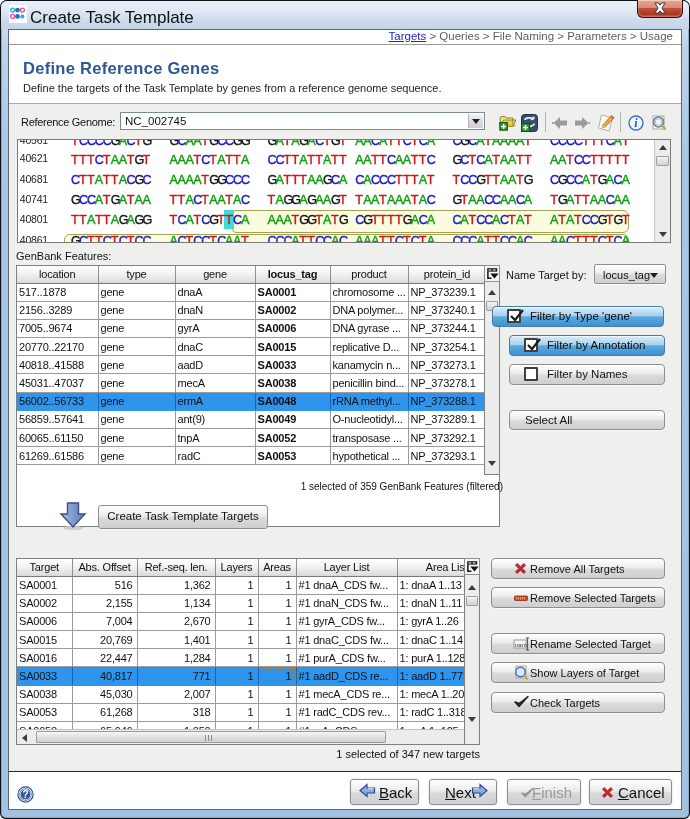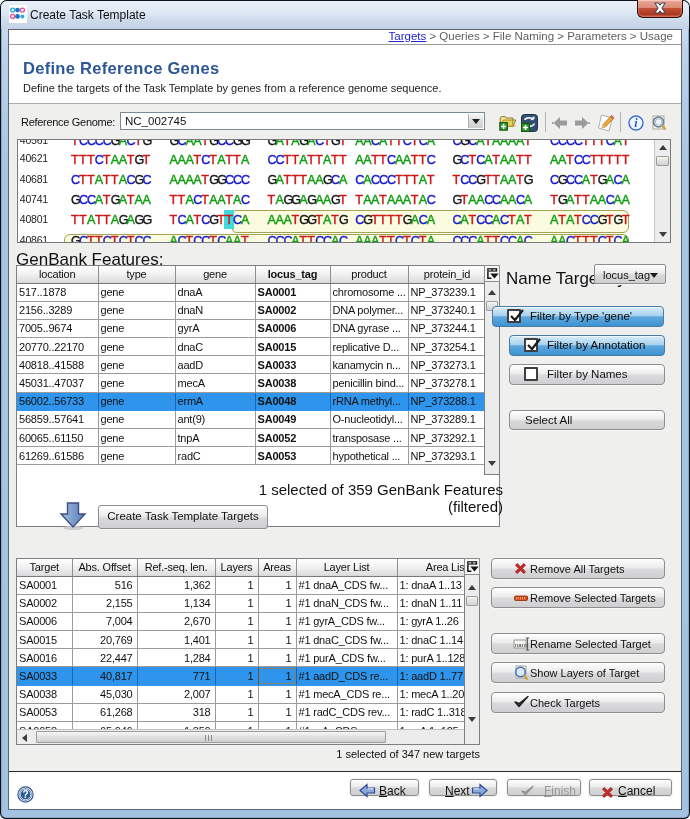--- a/index.html
+++ b/index.html
@@ -1,36 +1,36 @@
 <!DOCTYPE html>
 <html><head><meta charset="utf-8"><style>
 *{margin:0;padding:0;box-sizing:border-box}
 html,body{width:690px;height:819px;overflow:hidden;font-family:"Liberation Sans",sans-serif;background:#fff}
 #win{position:absolute;left:0;top:0;width:690px;height:819px;border-radius:7px 7px 6px 6px;
   background:linear-gradient(180deg,#dce7f5 0%,#bdd2ea 6%,#a8c6e4 20%,#a2c2e2 100%);
   box-shadow:inset 0 0 0 1px #0c1118, inset 0 0 0 2px #8fa6bf;}
 #titlebar{position:absolute;left:1px;top:1px;width:688px;height:28px;border-radius:6px 6px 0 0;
   background:linear-gradient(180deg,#e9f0f9 0%,#dde8f4 40%,#ccdaeb 70%,#c3d3e7 100%);}
 #ticon{position:absolute;left:9px;top:5px;width:18px;height:18px;background:#fff;}
-#ttext{position:absolute;left:30px;top:8px;font-size:12px;color:#111;}
+#ttext{position:absolute;left:30px;top:8px;font-size:17px;color:#111;}
 #closebtn{position:absolute;left:637px;top:0;width:46px;height:18px;border-radius:0 0 6px 6px;
   border:1px solid #35080a;border-top:none;
   background:linear-gradient(180deg,#eaa696 0%,#d98a77 45%,#c04f35 50%,#ad381f 85%,#c8604a 100%);
   box-shadow:inset 0 1px 0 #f4cabd, inset 0 0 2px #f0b8a8;color:#fff;text-align:center;}
 #closebtn svg{display:block;margin:0 auto;}
 #client{position:absolute;left:8px;top:29px;width:674px;height:781px;background:#fff;
   border:1px solid #5c6672;}
 #crumb{position:absolute;right:17px;top:30px;font-size:11.5px;color:#5f5f5f;}
 #crumb a{color:#2125cf;text-decoration:underline;}
 #crumbline{position:absolute;left:9px;top:44px;width:672px;height:1px;background:#9b9b9b;}
 #head1{position:absolute;left:23px;top:59px;font-size:16.5px;font-weight:bold;color:#2d5796;letter-spacing:0.3px;}
 #head2{position:absolute;left:23px;top:82px;font-size:11px;color:#1c1c1c;}
 #panel{position:absolute;left:9px;top:103px;width:672px;height:669px;background:#efefee;
   border-top:1px solid #ababab;}
-.lbl{position:absolute;font-size:17px;color:#111;}
+.lbl{position:absolute;font-size:11px;color:#111;}
 
 #combo{position:absolute;left:120px;top:112px;width:365px;height:18px;background:#fff;
   border:1px solid #7b8a98;}
 #combo .txt{position:absolute;left:4px;top:2px;font-size:11.5px;color:#111;}
 #combo .btn{position:absolute;right:1px;top:1px;width:15px;height:14px;
   background:linear-gradient(180deg,#f6f6f6,#dcdcdd 50%,#cfcfd1);border-left:1px solid #aab4bd;}
 .dn{width:0;height:0;border-left:4px solid transparent;border-right:4px solid transparent;
   border-top:5px solid #1c1c1c;position:absolute;}
 
 .ticon{position:absolute;top:114px;width:17px;height:17px;}
@@ -79,23 +79,23 @@
   background:linear-gradient(180deg,#ffffff,#ececed 45%,#dadadc 55%,#cfcfd1);
   box-shadow:0 1px 0 #f8f8f8;font-size:11.5px;color:#111;}
 .bbtn{position:absolute;border:1px solid #4a7ba3;border-radius:4px;
   background:linear-gradient(180deg,#d9edf9 0%,#a8d2ee 45%,#5fa8dc 52%,#3c92d2 100%);
   box-shadow:inset 0 1px 0 #eef7fc;font-size:11.5px;color:#0b0b0b;}
 .cb{position:absolute;width:14px;height:14px;background:#fff;border:2px solid #3f3f3f;border-radius:1px;}
 .btntx{position:absolute;white-space:nowrap;}
 
 #botline{position:absolute;left:9px;top:771px;width:672px;height:1px;background:#2a2a2a;}
 #botbar{position:absolute;left:9px;top:772px;width:672px;height:37px;background:#fff;}
-.navbtn{position:absolute;top:779px;height:17px;border:1px solid #8e8e8e;border-radius:3px;
+.navbtn{position:absolute;top:779px;height:26px;border:1px solid #8e8e8e;border-radius:3px;
   background:linear-gradient(180deg,#ffffff,#ebebec 45%,#d9d9db 55%,#cecfd1);
-  box-shadow:0 0 0 1px #f2f2f2;font-size:12px;color:#111;}
+  box-shadow:0 0 0 1px #f2f2f2;font-size:15px;color:#111;}
 .navbtn .u{text-decoration:underline;}
 .navbtn.dis{color:#9a9a9a;}
 </style></head><body>
 <div id="win"></div>
 <div id="titlebar"></div>
 <div id="ticon"><svg width="17" height="17" viewBox="0 0 17 17">
 <circle cx="3.6" cy="5.1" r="2" fill="none" stroke="#29abe2" stroke-width="1.4"></circle>
 <circle cx="8.5" cy="5.1" r="2.4" fill="#1b75bb"></circle>
 <circle cx="13.4" cy="5.1" r="2" fill="none" stroke="#ec4a96" stroke-width="1.4"></circle>
 <circle cx="3.6" cy="11.4" r="2" fill="none" stroke="#ec4a96" stroke-width="1.4"></circle>
@@ -289,21 +289,21 @@
 <rect x="3.5" y="3.4" width="2.9" height="1.1" fill="#fff"></rect>
 <rect x="7.7" y="3.4" width="2.9" height="1.1" fill="#fff"></rect>
 <path d="M2.9 5.6 v6.6 h3.5" stroke="#131313" stroke-width="1.5" fill="none"></path>
 <path d="M5.3 7.6 h8.3 l-4.15 4.9 z" fill="#131313"></path>
 </svg></div>
 <div class="sbv" style="left:484px;top:282px;width:16px;height:193px;border:1px solid #7d8083;border-top:none;">
     <span class="arr up" style="left:3px;top:8px;"></span>
     <div class="sbthumb" style="left:1px;top:19px;width:12px;height:10px;"></div>
     <span class="arr dn2" style="left:3px;bottom:8px;"></span>
   </div>
-<div class="lbl" style="left:200px;top:481px;width:303px;text-align:right;font-size:15px;">1 selected of 359 GenBank Features (filtered)</div>
+<div class="lbl" style="left:200px;top:481px;width:303px;text-align:right;font-size:10px;">1 selected of 359 GenBank Features (filtered)</div>
 <div style="position:absolute;left:58px;top:501px;"><svg width="30" height="30" viewBox="0 0 30 30">
 <defs>
         <linearGradient id="ba" x1="0" y1="0" x2="1" y2="0">
 <stop offset="0" stop-color="#a8bede"></stop>
           <stop offset="0.5" stop-color="#7d9ccc"></stop>
           <stop offset="1" stop-color="#5b7fb8"></stop>
 </linearGradient>
       </defs>
 <ellipse cx="15" cy="27" rx="10" ry="2" fill="#cdcdd0"></ellipse>
 <path d="M9.5 2 L20.5 2 L20.5 13 L27 13 L15 26 L3 13 L9.5 13 Z" fill="url(#ba)" stroke="#3a4f86" stroke-width="1.4"></path>
@@ -520,19 +520,19 @@
     <span class="btntx" style="left:15px;top:4px;"><span class="u">N</span>ext</span>
     <span style="position:absolute;right:8px;top:3px;"><svg width="17" height="15" viewBox="0 0 17 15">
 <path d="M9 1.5 L9 5 L1.5 5 L1.5 10 L9 10 L9 13.5 L16 7.5 Z" fill="#8eaadc" stroke="#2c4a94" stroke-width="1.2"></path>
 <path d="M2.4 5.8 L8.2 5.8" stroke="#c6d4ee" stroke-width="1.4"></path>
 </svg></span>
   </div>
 <div class="navbtn dis" style="left:507px;width:74px;">
     <span style="position:absolute;left:12px;top:5px;"><svg width="15" height="12" viewBox="0 0 17 14">
 <path d="M2 7 L6 11.5 L15 1.5 L10 5.5 L6 8.5 Z" fill="#a8a8a8" stroke="#909090" stroke-width="1.4" stroke-linejoin="round"></path>
 </svg></span>
-    <span class="btntx" style="left:36px;top:4px;"><span class="u">F</span>inish</span>
+    <span class="btntx" style="left:24px;top:4px;"><span class="u">F</span>inish</span>
   </div>
 <div class="navbtn" style="left:589px;width:83px;">
     <span style="position:absolute;left:10px;top:5px;"><svg width="15" height="15" viewBox="0 0 15 15">
 <path d="M2.5 4.2 L4.2 2.5 L7.5 5.8 L10.8 2.5 L12.5 4.2 L9.2 7.5 L12.5 10.8 L10.8 12.5 L7.5 9.2 L4.2 12.5 L2.5 10.8 L5.8 7.5 Z" fill="#cf2a2a" stroke="#8e1414" stroke-width="0.8"></path>
 </svg></span>
     <span class="btntx" style="left:28px;top:4px;"><span class="u">C</span>ancel</span>
   </div>
 </body></html>

